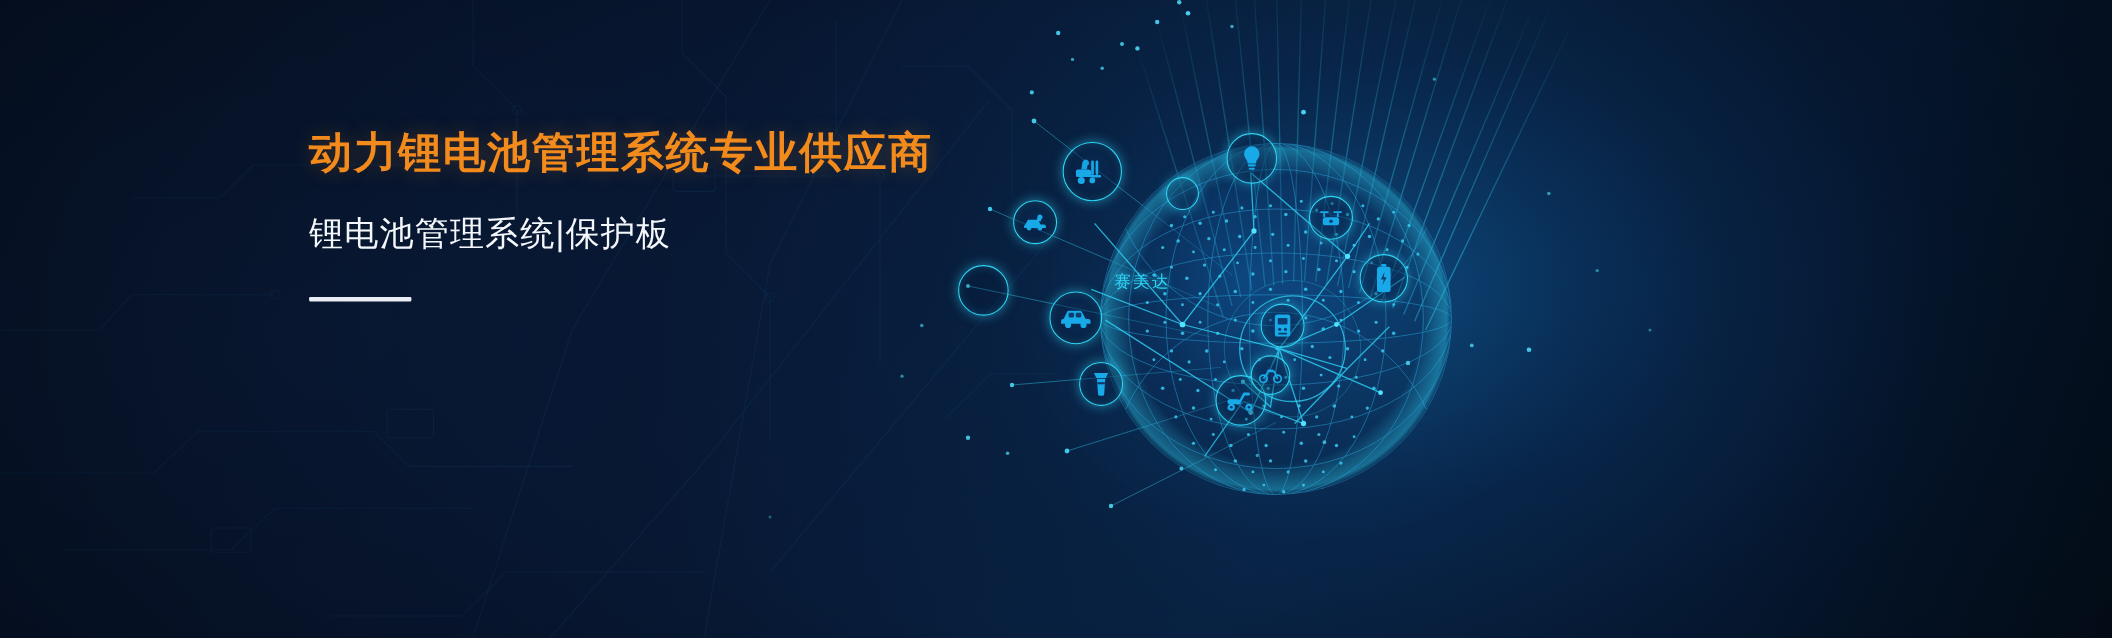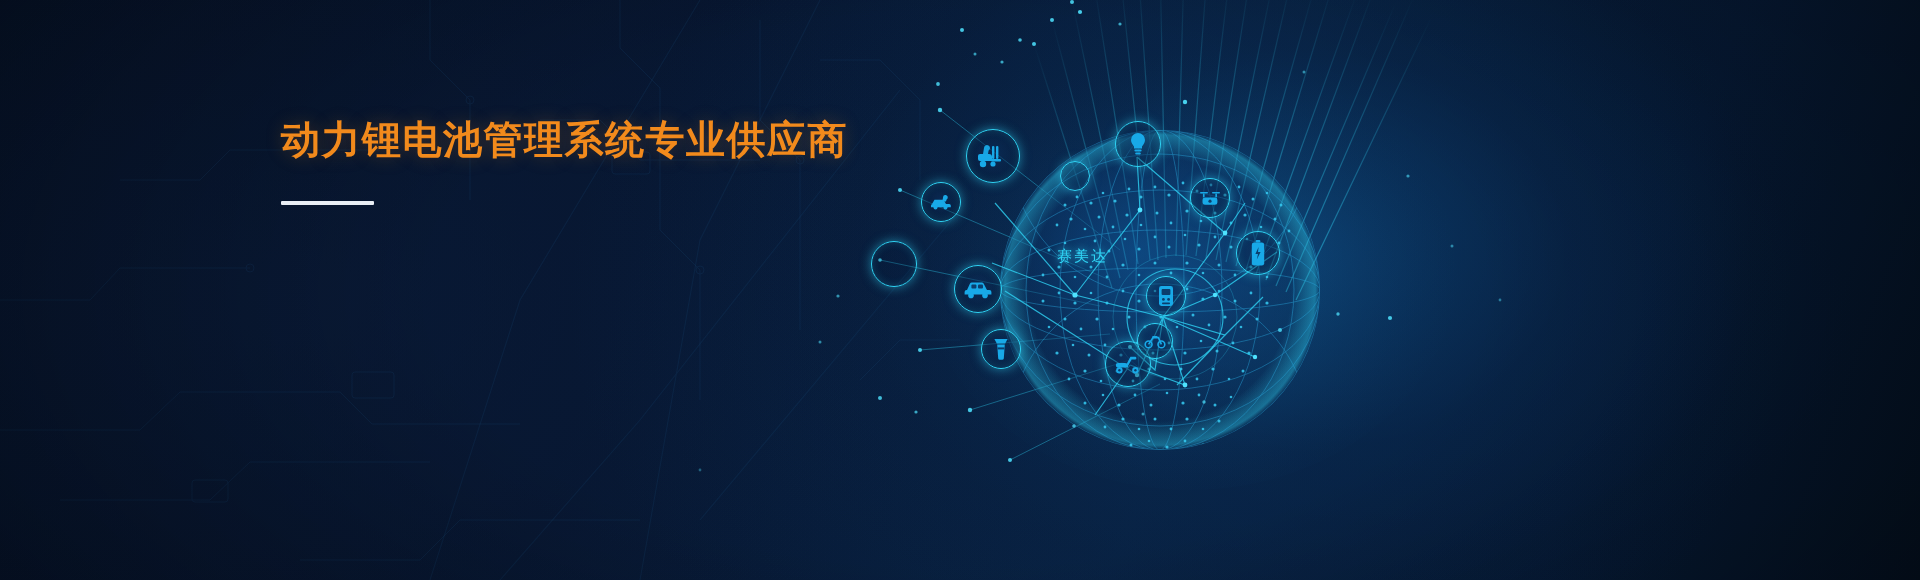--- a/index.html
+++ b/index.html
@@ -518,20 +518,21 @@
     <span>
       <svg width="22" height="16" viewBox="0 0 22 16" fill="#18a9e8">
         <circle cx="4.6" cy="11.4" r="3.4" fill="none" stroke="#18a9e8" stroke-width="1.6"></circle>
         <circle cx="17.4" cy="11.4" r="3.4" fill="none" stroke="#18a9e8" stroke-width="1.6"></circle>
         <path d="M4.6 11.4 L9 4.6 h5.4 l3 6.8" fill="none" stroke="#18a9e8" stroke-width="1.6"></path>
         <rect x="8.2" y="3" width="5.4" height="1.8" rx=".9"></rect>
       </svg>
     </span>
   </div>
 
-  <div class="center-label" style="left:1013px;top:247px;margin-left:44px;">赛美达</div>
+  <div class="center-label" style="left:1013px;top:247px;">赛美达</div>
 
   <div class="copy">
     <h1 class="headline">动力锂电池管理系统专业供应商</h1>
+    <h2 class="subline">锂电池管理系统|保护板</h2>
     <div class="divider"></div>
   </div>
 
 </div>
 
 </body></html>

